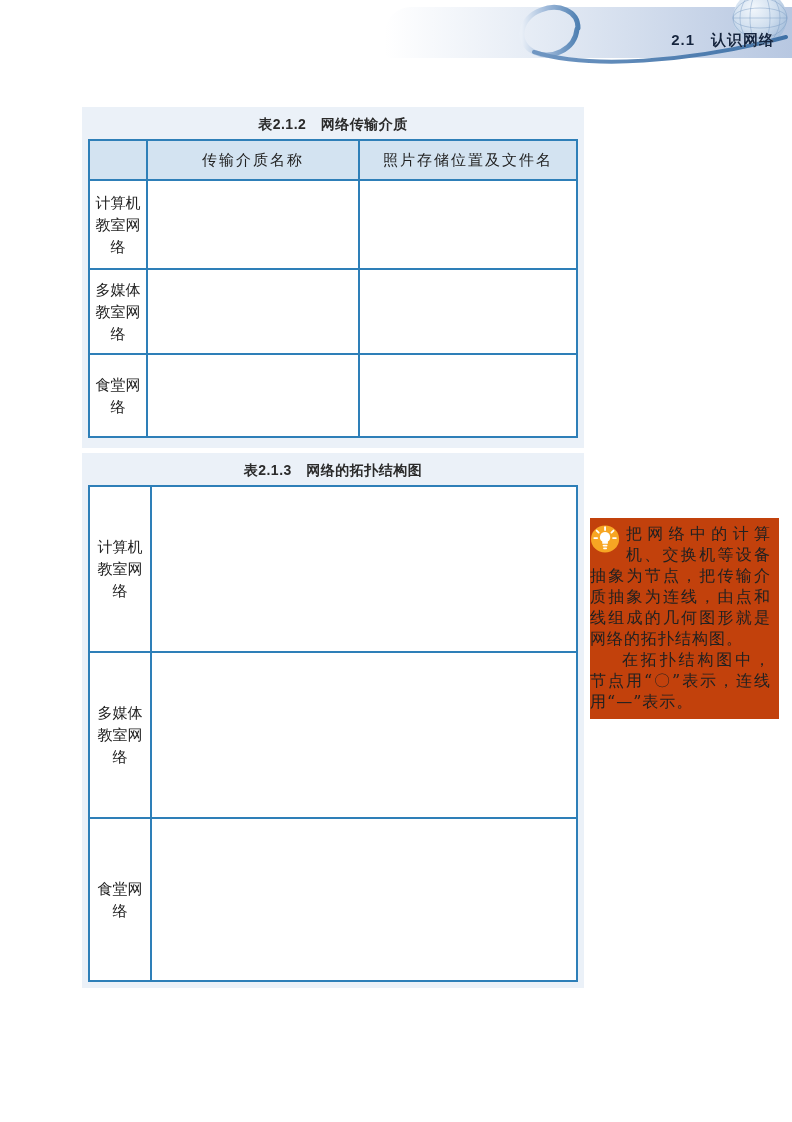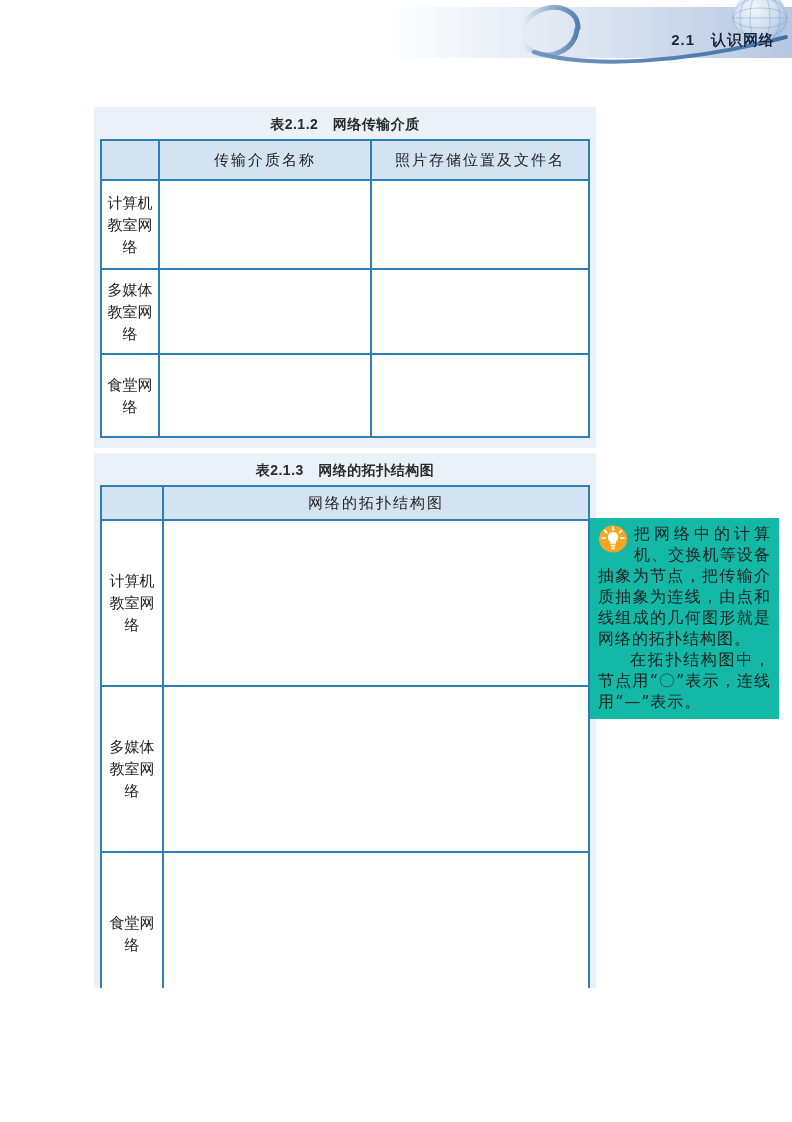--- a/index.html
+++ b/index.html
@@ -21,21 +21,20 @@
   .header-title {
     position: absolute; top: 31px; right: 17px;
     font-size: 15px; font-weight: bold; color: #15253f; letter-spacing: 1px;
     text-shadow: 0 0 1px rgba(255,255,255,0.6);
   }
 
   
   .tbl-container {
     position: absolute; left: 82px; width: 502px;
     background: #ebf1f8;
-    margin-left: 12px;
   }
   #container-media { top: 107px; height: 341px; }
   #container-topology { top: 453px; height: 584px; }
   .tbl-title {
     text-align: center; font-size: 14px; font-weight: bold; color: #2b2b2b;
     padding-top: 9px; height: 32px; letter-spacing: 0.5px;
   }
   table.tbl {
     border-collapse: collapse; margin: 0 auto; width: 488px;
     background: #ffffff; table-layout: fixed; border-radius: 7px;
@@ -52,21 +51,21 @@
   td.rowlabel {
     text-align: center; font-family: "DejaVu Serif", serif;
     font-size: 15px; color: #222222; line-height: 22px;
     padding: 2px 1px;
   }
   td.blank { background: #ffffff; }
 
   
   .note {
     position: absolute; left: 590px; top: 518px; width: 189px;
-    background: #14b8a6; padding: 5px 8px 7px 8px;
+    background: #c2410c; padding: 5px 8px 7px 0;
     font-family: "DejaVu Serif", serif;
     font-size: 16px; line-height: 21px; color: #212121;
     text-align: justify; text-justify: inter-character;
   }
   .note p { letter-spacing: 1px; }
   .note p + p { text-indent: 2em; }
   .bulb {
     float: left; width: 32px; height: 30px; margin: 1px 4px 0 0;
   }
 
@@ -166,24 +165,20 @@
   </div>
 
   <div class="tbl-container" id="container-topology">
     <div class="tbl-title">表2.1.3　网络的拓扑结构图</div>
     <table class="tbl">
       <colgroup>
           <col style="width:62px">
           <col style="width:426px">
         </colgroup>
       <tbody>
-          <tr style="height:34px">
-        <td class="hdr"></td>
-        <td class="hdr">网络的拓扑结构图</td>
-      </tr>
       <tr style="height:166px">
         <td class="rowlabel">
           <span style="display:block">计算机</span>
           <span style="display:block">教室网络</span>
         </td>
         <td class="blank"></td>
       </tr>
       <tr style="height:166px">
         <td class="rowlabel">
           <span style="display:block">多媒体</span>

